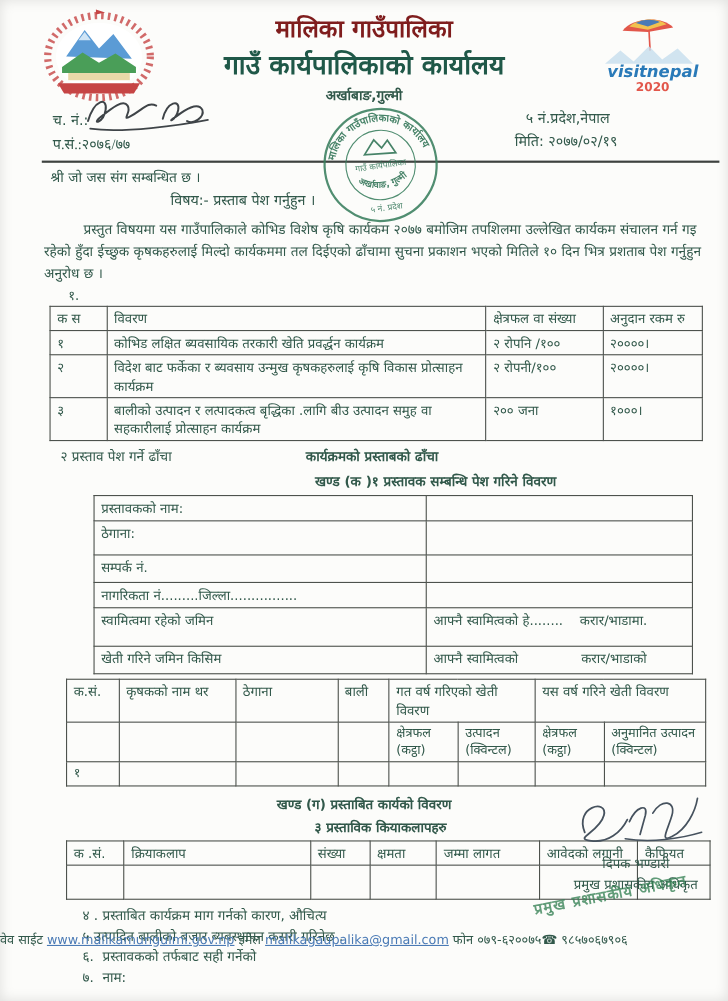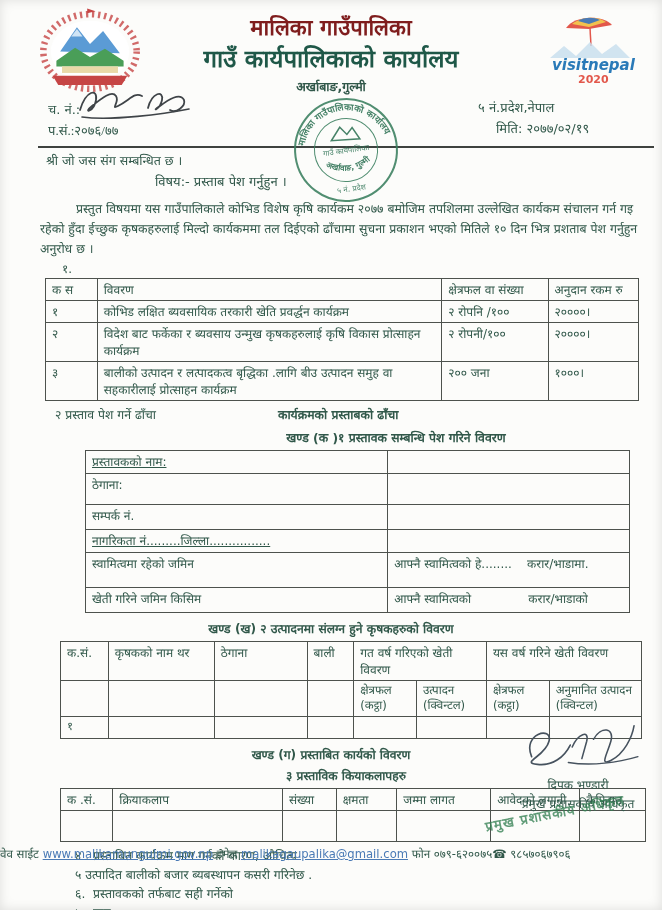--- a/index.html
+++ b/index.html
@@ -10,38 +10,38 @@
   .visit-logo{position:absolute;right:26px;top:12px;width:92px;height:76px;}
   .title-block{text-align:center;padding-top:14px;line-height:1.25;}
   .title-main{font-size:22px;font-weight:bold;color:#7f1d1d;}
   .title-office{font-size:24px;font-weight:bold;color:#1f5848;margin-top:2px;}
   .title-addr{font-size:12.5px;font-weight:bold;margin-top:5px;}
   .round-stamp{position:absolute;left:290px;top:94px;width:112px;height:112px;transform:rotate(-8deg);opacity:.88;z-index:5;}
   .refs{position:relative;height:50px;margin-top:0;font-size:13px;}
   .ref-ch{position:absolute;left:48px;top:6px;}
   .ref-pa{position:absolute;left:48px;top:27px;font-family:Liberation Serif, serif;}
   .ref-prov{position:absolute;left:478px;top:4px;}
-  .ref-date{position:absolute;left:468px;top:25px;margin-left:28px;}
+  .ref-date{position:absolute;left:468px;top:25px;}
   .serial-svg{position:absolute;left:72px;top:-14px;width:120px;height:45px;}
   .rule{border:none;border-top:2px solid #3e423f;margin:2px 8px 0 38px;}
   .salutation{margin:4px 0 0 46px;font-size:12.5px;}
   .subject{margin:3px 0 0 155px;font-size:13px;}
   .body-par{margin:9px 20px 0 40px;font-size:12.4px;line-height:1.6;text-indent:36px;text-align:left;}
   .list-marker{margin:1px 0 0 62px;font-size:12px;}
   table{border-collapse:collapse;}
   td,th{border:1px solid #4d524d;padding:2px 6px;font-weight:normal;text-align:left;vertical-align:top;font-size:12px;color:#31584a;}
   .tbl1{margin:1px 0 0 45px;width:594px;}
   .tbl1 .c-sn{width:42px;margin-top:48px;}  .tbl1 .c-desc{width:362px;} .tbl1 .c-area{width:100px;} .tbl1 .c-amt{width:82px;}
   .fmt-row{margin-top:5px;font-size:12.3px;}
   .fmt-left{margin-left:55px;display:inline-block;}
   .fmt-center{display:inline-block;margin-left:118px;font-weight:bold;}
   .khanda-ka{margin-top:6px;text-align:center;padding-left:130px;font-weight:bold;font-size:12.3px;}
   .form-tbl{margin:4px 0 0 85px;width:545px;}
   .form-tbl .fl{width:298px;} .form-tbl .fv{width:239px;white-space:pre-wrap;}
-  .r-h24 td{height:18px;text-decoration:underline;} .r-h30 td{height:26px;} .r-h26 td{height:20px;} .r-h36 td{height:30px;}
+  .r-h24 td{height:18px;} .r-h30 td{height:26px;} .r-h26 td{height:20px;} .r-h36 td{height:30px;}
   .khanda-title{margin-top:7px;text-align:center;font-weight:bold;font-size:12.2px;}
   .tbl-kha{margin:4px 0 0 60px;width:582px;font-size:11.6px;}
   .tbl-kha td{font-size:11.6px;line-height:1.35;}
   .tbl-ga{margin:4px 0 0 60px;width:586px;}
   .ga-sub{margin-top:4px;text-align:center;font-weight:bold;font-size:12.2px;padding-left:30px;}
   .num-items{margin:5px 0 0 75px;font-size:12.3px;line-height:19px;}
   .num-items div{white-space:pre-wrap;}
   .sig-area{position:absolute;left:498px;top:718px;width:160px;text-align:center;z-index:6;}
   .sig-svg{width:140px;height:58px;}
   .sig-name{font-size:12px;margin-top:-4px;}
@@ -184,21 +184,20 @@
       <td class="fl">स्वामित्वमा रहेको जमिन</td>
       <td class="fv">आफ्नै स्वामित्वको हे........    करार/भाडामा.</td>
     </tr>
     <tr class="r-h26">
       <td class="fl">खेती गरिने जमिन किसिम</td>
       <td class="fv">आफ्नै स्वामित्वको               करार/भाडाको</td>
     </tr>
   </tbody>
     </table>
 
-  <div class="khanda-title">खण्ड (ख) २ उत्पादनमा संलग्न हुने कृषकहरुको विवरण</div>
   <table class="tbl-kha">
     <tbody>
         <tr>
       <th style="width:38px">क.सं.</th>
       <th style="width:112px">कृषकको नाम थर</th>
       <th style="width:98px">ठेगाना</th>
       <th style="width:38px">बाली</th>
       <th colspan="2">गत वर्ष गरिएको खेती विवरण</th>
       <th colspan="2">यस वर्ष गरिने खेती विवरण</th>
     </tr>

